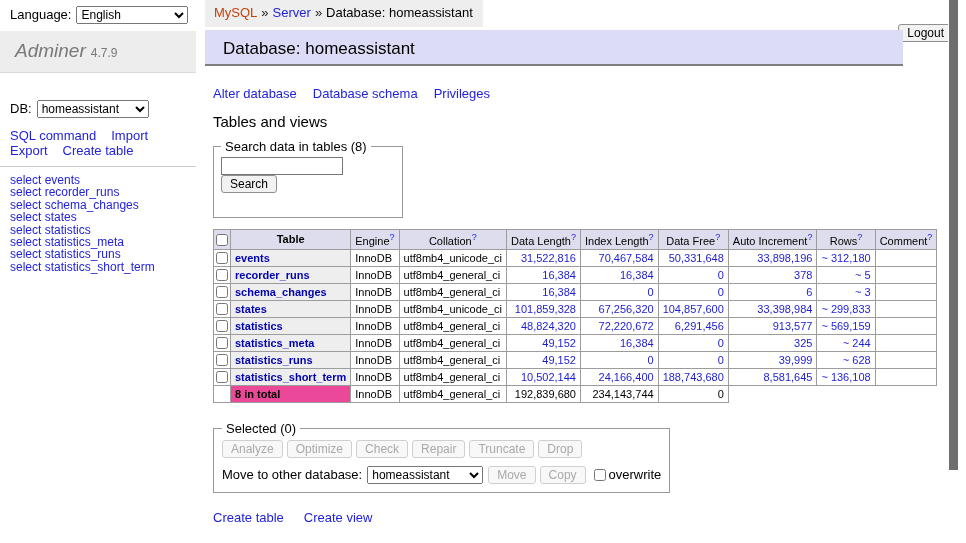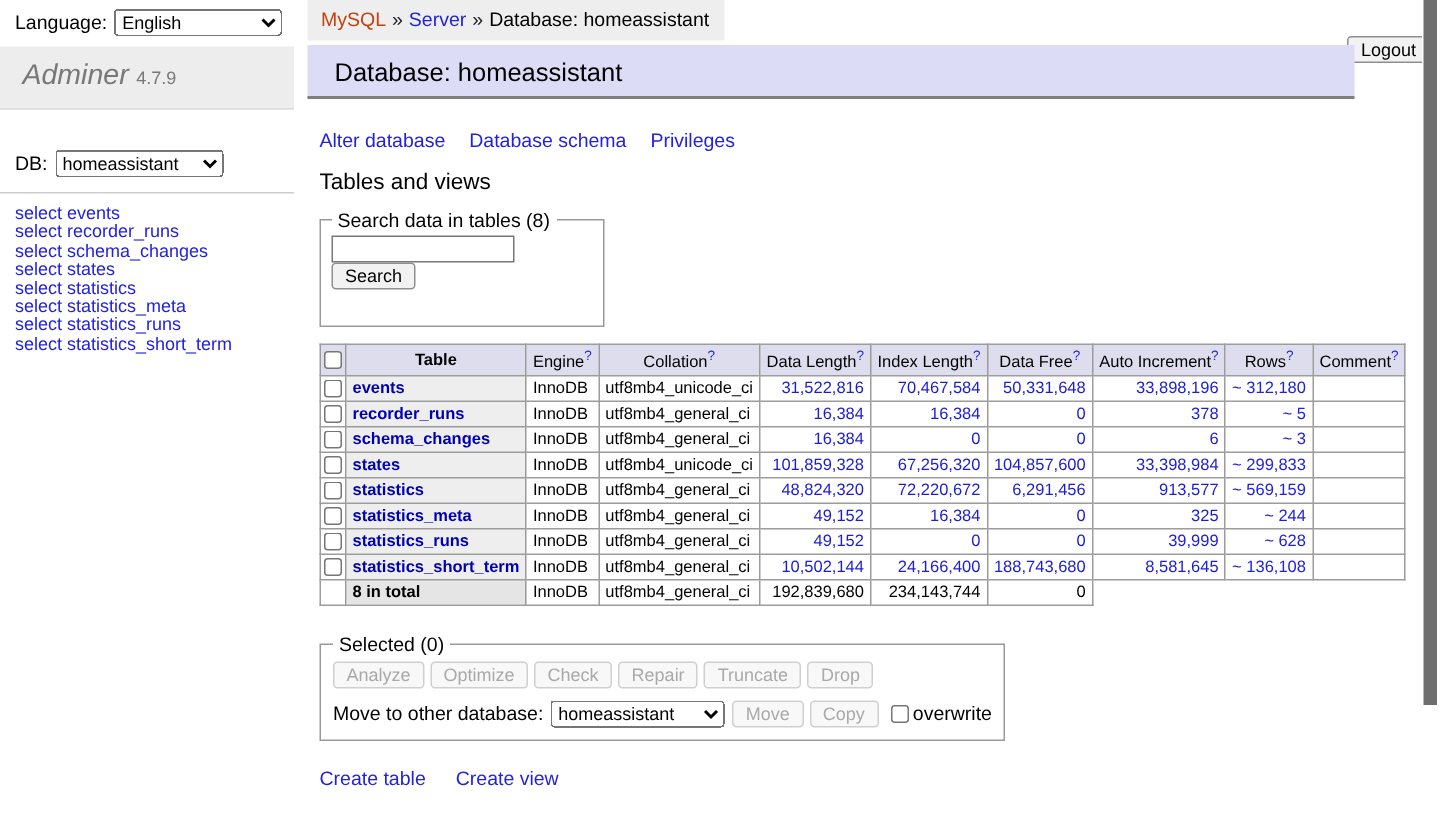--- a/index.html
+++ b/index.html
@@ -58,21 +58,21 @@
   table.db { border-collapse:collapse; margin-top:11px; font-size:11px; }
   table.db td, table.db th { border:1px solid #9c9c9c; padding:2px 4px; height:17px; white-space:nowrap; }
   table.db thead th { background:#ddddee; text-align:center; font-weight:normal; }
   table.db thead th.name-col { font-weight:bold; }
   table.db th.check, table.db td.check { width:18px; text-align:center; padding:1px 2px; }
   table.db input[type=checkbox] { width:12px; height:12px; margin:0; vertical-align:middle; }
   table.db tbody th.name { background:#eee; text-align:left; font-weight:bold; }
   table.db tbody th.name a { color:#0000b3; font-weight:bold; }
   table.db td.num { text-align:right; color:#1c1cd0; }
   table.db td.rows-cell { text-align:right; color:#1c1cd0; }
-  table.db tr.total th.name { background:#e5e5e5; color:#000; }
+  table.db tr.total th.name { background:#ec4899; color:#000; }
   table.db tr.total td.num { color:#000; }
   table.db td.blank { border:0; }
   sup { font-size:9px; color:#2222dd; }
 
   
   .selected-fs { margin-top:18px; width:388px; padding:4px 8px 8px; }
   .sel-buttons .btn { margin-right:4px; }
   .move-row { margin-top:8px; font-size:13px; white-space:nowrap; }
   .move-row select { width:116px; font-size:12px; margin:0 5px 0 5px; }
   .move-row .btn { margin-right:4px; }
@@ -91,20 +91,24 @@
 <div id="sidebar">
   <div class="lang-row">
     <label>Language:</label><select><option>English</option></select>
   </div>
   <div id="logo">
     <span class="brand">Adminer</span><span class="version">4.7.9</span>
   </div>
   <div class="db-row">
     <label>DB:</label><select><option>homeassistant</option></select>
   </div>
+  <div class="action-rows">
+      <div><a>SQL command</a><a>Import</a></div>
+      <div><a>Export</a><a>Create table</a></div>
+    </div>
   <hr>
   <div class="table-links">
       <a>select events</a>
       <a>select recorder_runs</a>
       <a>select schema_changes</a>
       <a>select states</a>
       <a>select statistics</a>
       <a>select statistics_meta</a>
       <a>select statistics_runs</a>
       <a>select statistics_short_term</a>

